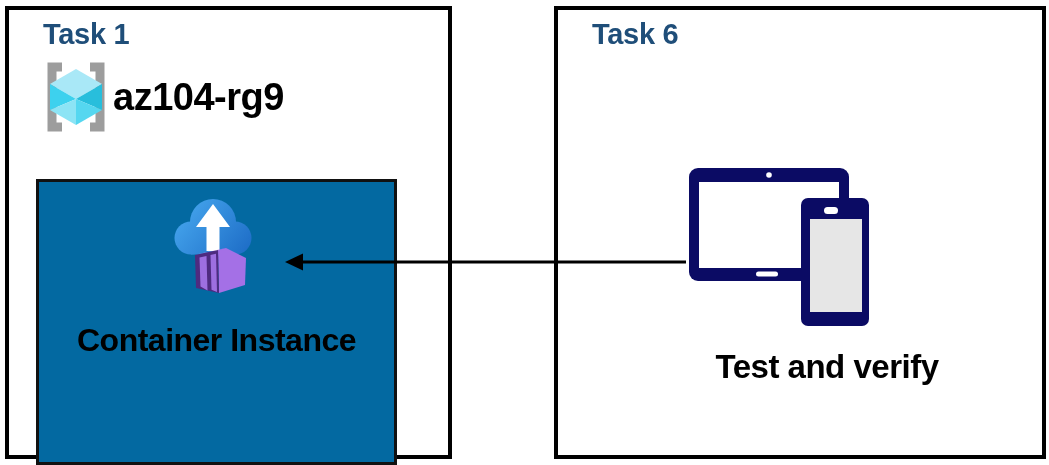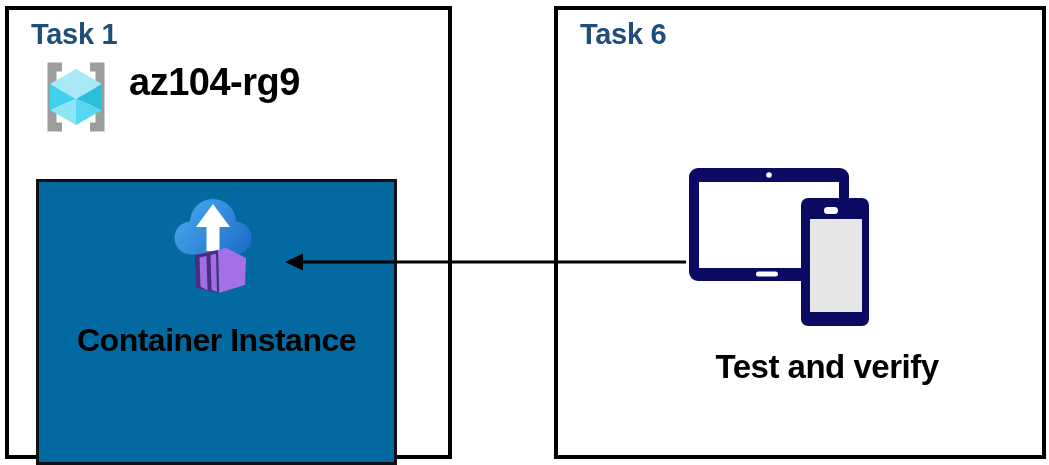--- a/index.html
+++ b/index.html
@@ -13,27 +13,27 @@
   .task-box{
     position:absolute;
     top:6px;height:453px;
     border:4px solid #000000;
     box-sizing:border-box;
     background:#ffffff;
   }
   .task1{left:5px;width:447px;}
   .task2{left:554px;width:492px;}
   .task-title{
-    position:absolute;left:22px;top:8px;
+    position:absolute;left:34px;top:8px;
     font-size:29px;font-weight:bold;color:#1f4e79;
     letter-spacing:-0.3px;white-space:nowrap;
   }
   .rg-row{
     position:absolute;left:30px;top:51px;
-    display:flex;align-items:flex-start;gap:16px;
+    display:flex;align-items:center;
   }
   .rg-name{
     font-size:38px;font-weight:bold;color:#000000;
     letter-spacing:-0.5px;white-space:nowrap;
   }
   .inner-box{
     position:absolute;left:27px;top:169px;
     width:361px;height:286px;
     background:#0369a1;border:3px solid #111111;
     box-sizing:border-box;

